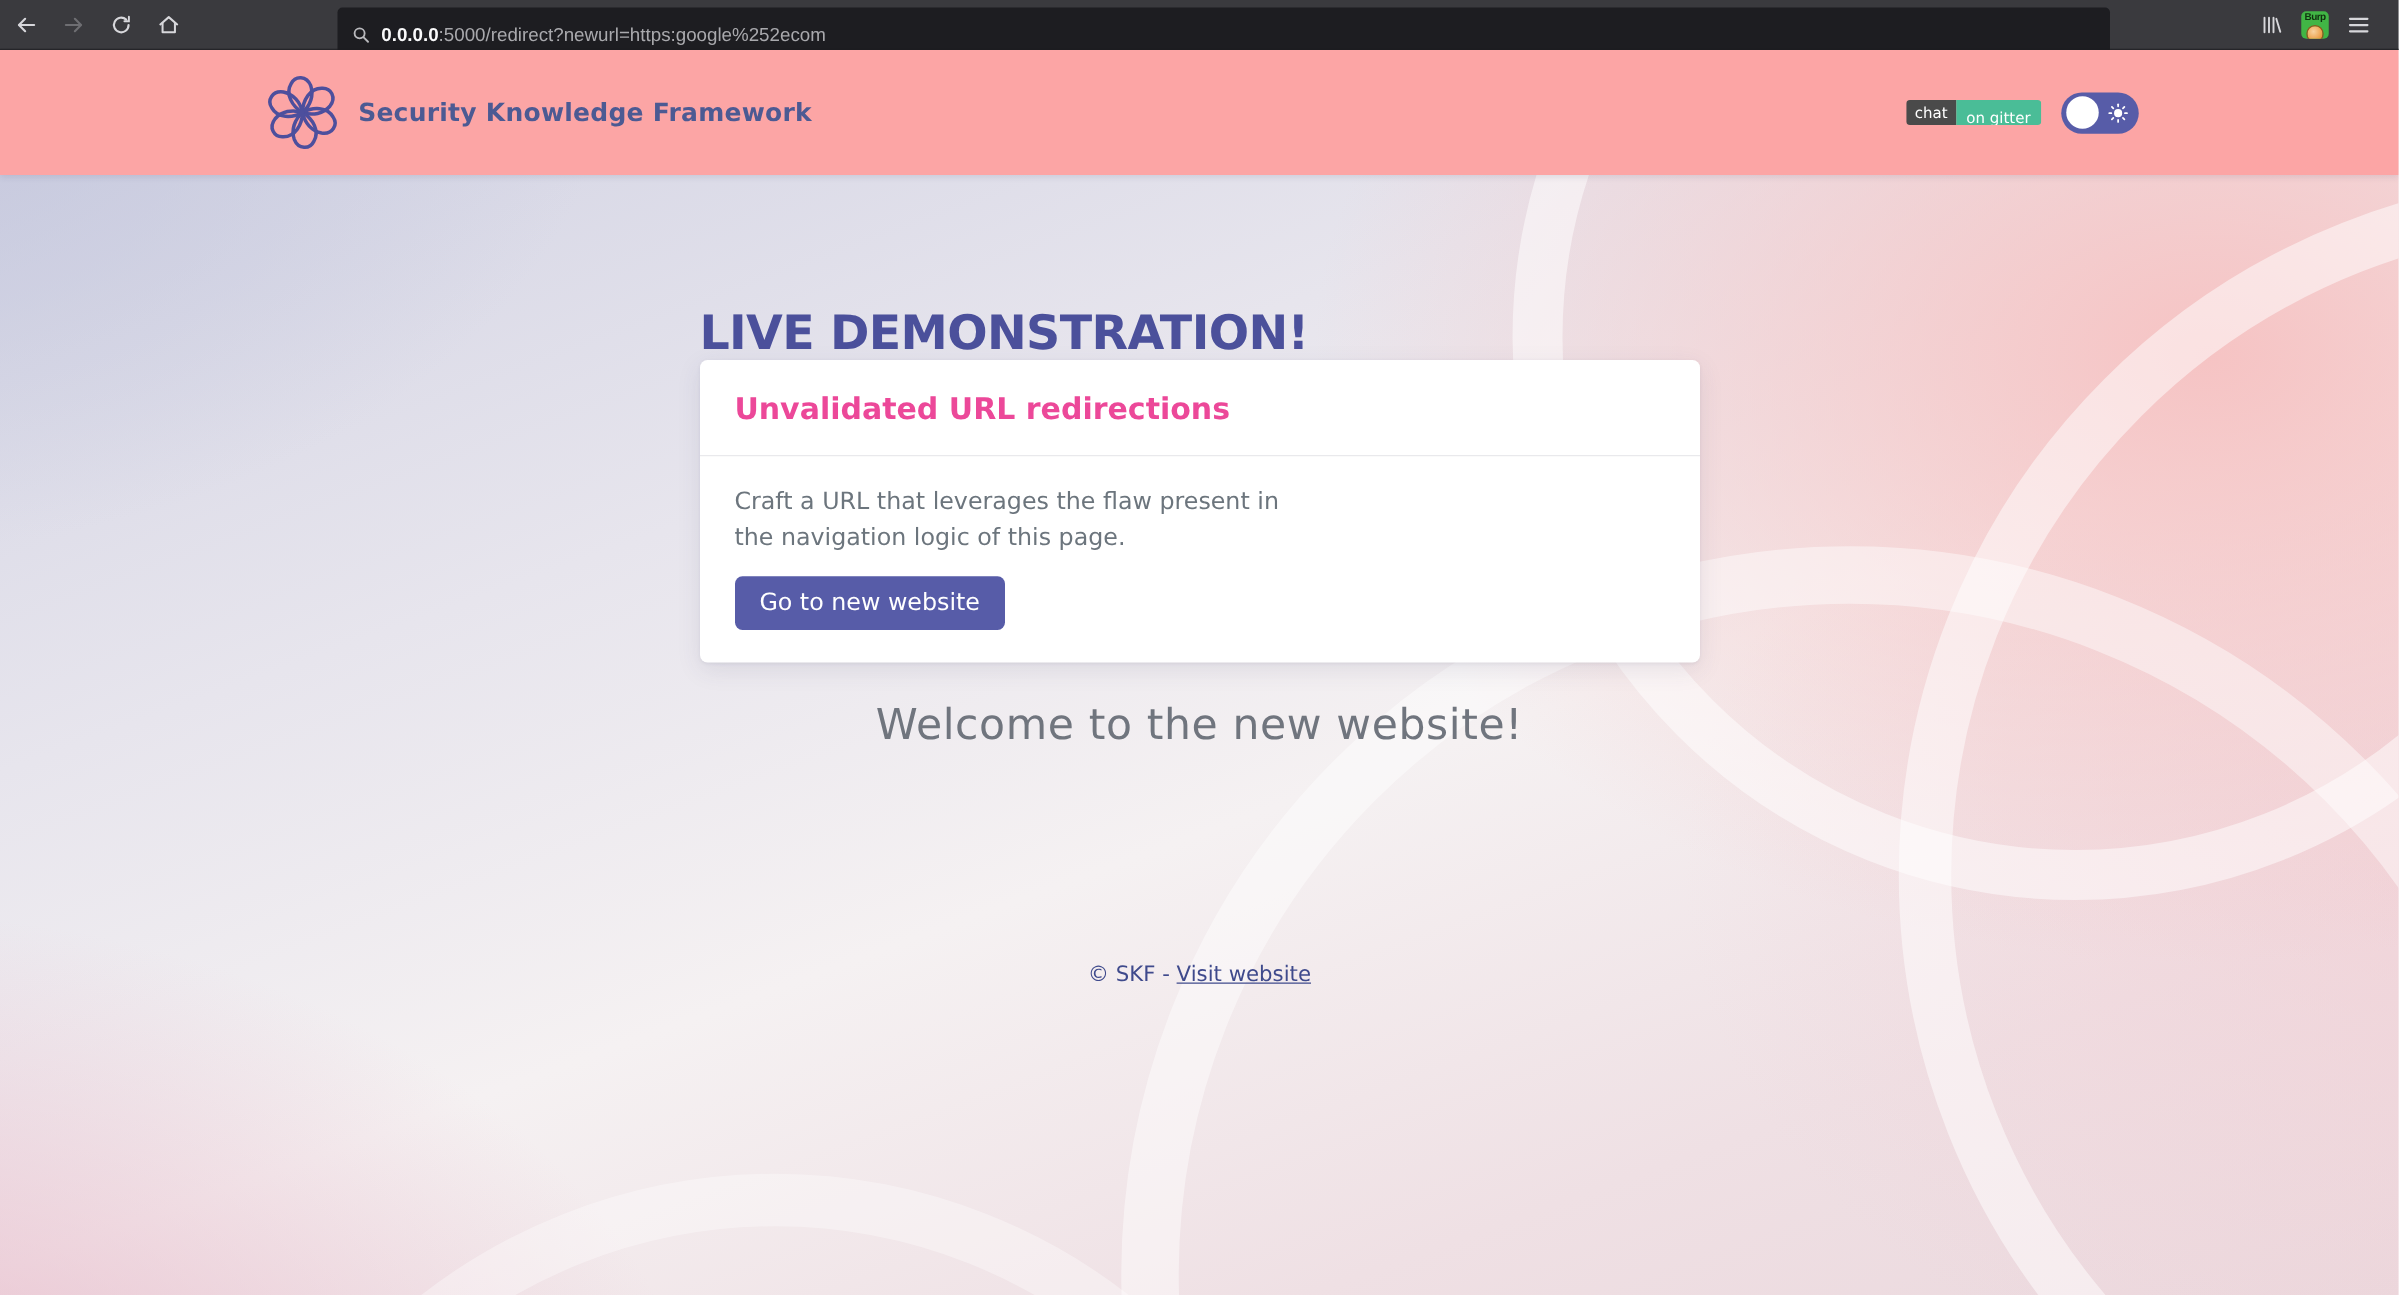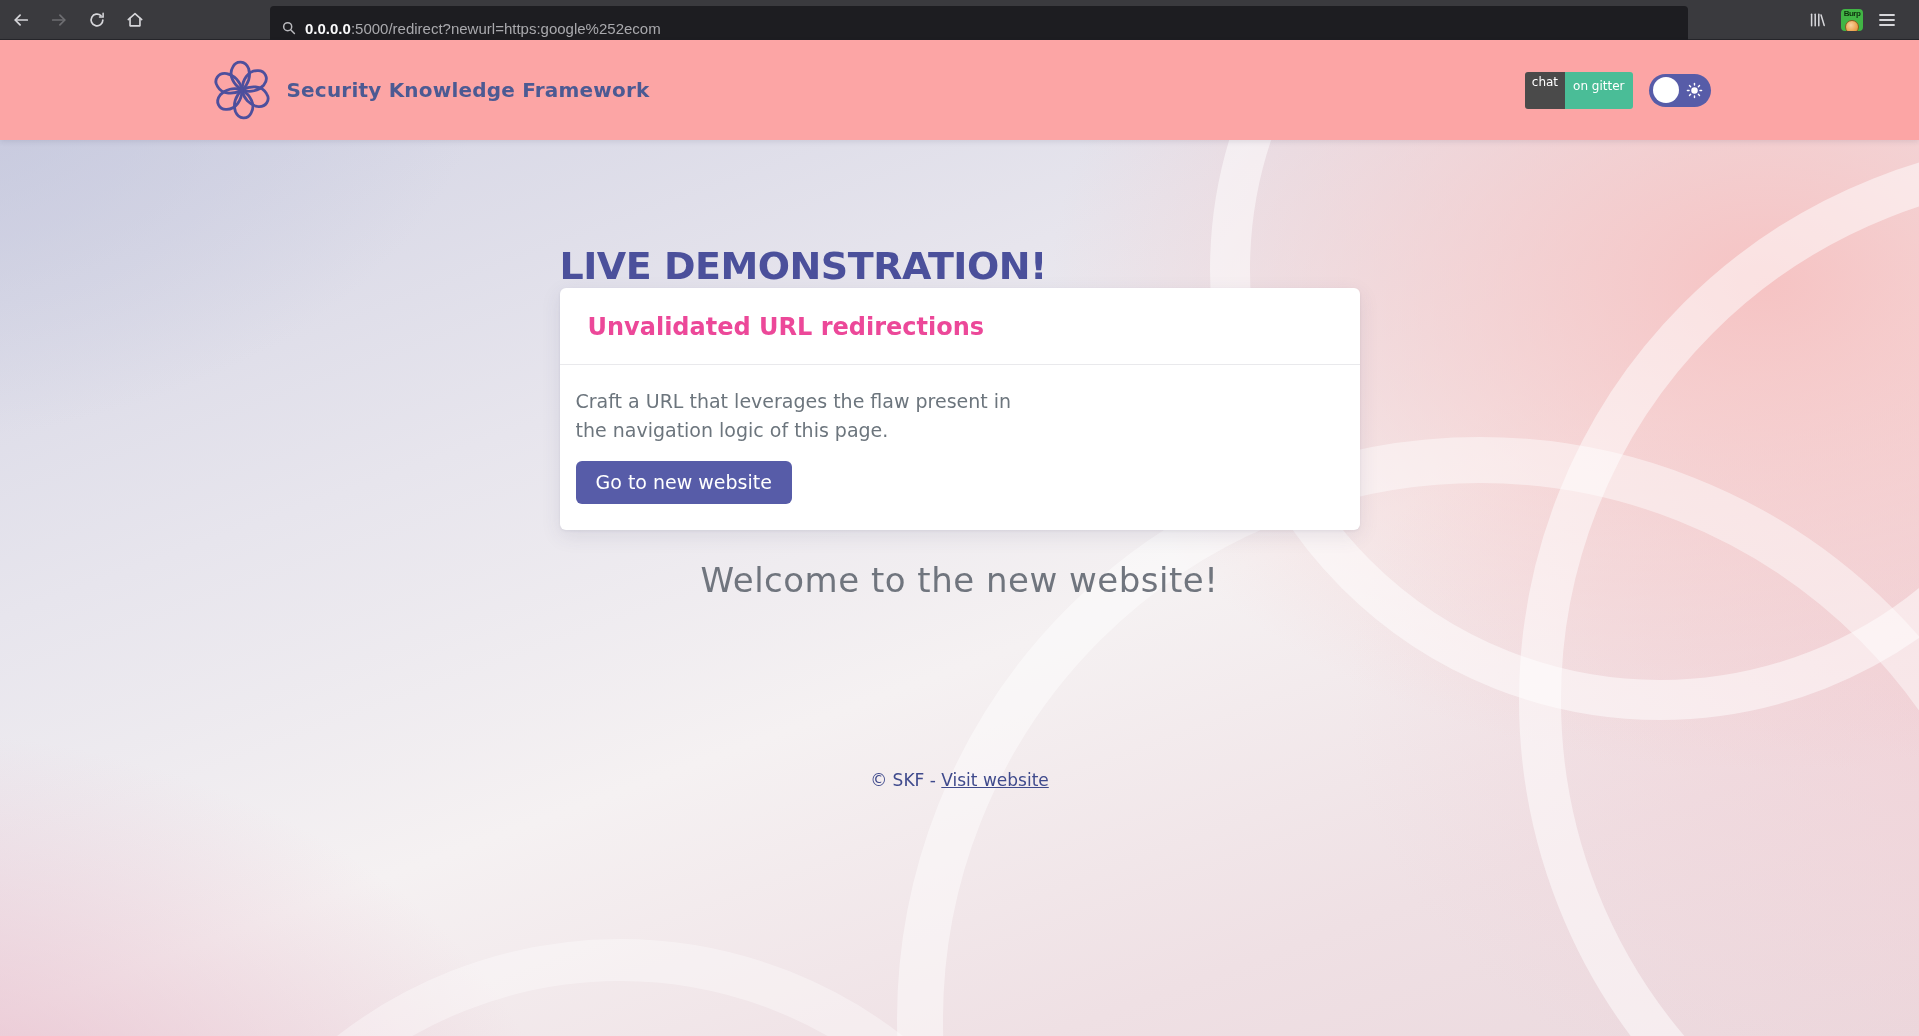--- a/index.html
+++ b/index.html
@@ -53,21 +53,21 @@
   }
   .header-inner {
     width: 1502px; margin: 0 auto; height: 100%;
     display: flex; align-items: center;
   }
   .brand { display: flex; align-items: center; gap: 12px; cursor: pointer; }
   .brand-name { font-size: 20px; font-weight: bold; color: #4c5a93; letter-spacing: 0.2px; }
   .header-right { margin-left: auto; display: flex; align-items: center; gap: 16px; }
 
   .chat-badge {
-    display: flex; font-size: 12px; color: #fff; height: 37px; line-height: 20px;
+    display: flex; font-size: 12px; color: #fff; height: 20px; line-height: 20px;
     border-radius: 3px; overflow: hidden; cursor: pointer;
     font-family: "DejaVu Sans", sans-serif;
   }
   .chat-badge .seg-left  { background: #4a4a4a; padding: 0 7px; }
   .chat-badge .seg-right { background: #4abd97; padding: 4px 8px; }
 
   .theme-toggle {
     width: 62px; height: 33px; border-radius: 17px; background: #575ca8;
     position: relative; cursor: pointer; flex: none;
   }
@@ -97,21 +97,21 @@
   }
 
   .card {
     background: #ffffff; border-radius: 6px;
     box-shadow: 0 6px 20px rgba(60,60,100,0.10), 0 1px 3px rgba(60,60,100,0.08);
     overflow: hidden;
   }
   .card-header { padding: 25px 28px 23px; }
   .card-title { font-size: 24px; font-weight: 700; color: #ec4899; }
   .card-divider { height: 1px; background: #e9e9ec; }
-  .card-body { padding: 22px 16px 26px; }
+  .card-body { padding: 22px 28px 26px; }
   .card-text { font-size: 19px; line-height: 29px; color: #6c757d; }
   .primary-btn {
     margin-top: 16px; display: inline-block;
     background: #575ca8; color: #ffffff; border: none; cursor: pointer;
     font-family: "DejaVu Sans", sans-serif; font-size: 19px;
     padding: 10px 20px; border-radius: 6px; line-height: 23px;
   }
 
   .welcome-msg {
     margin-top: 30px; text-align: center;

